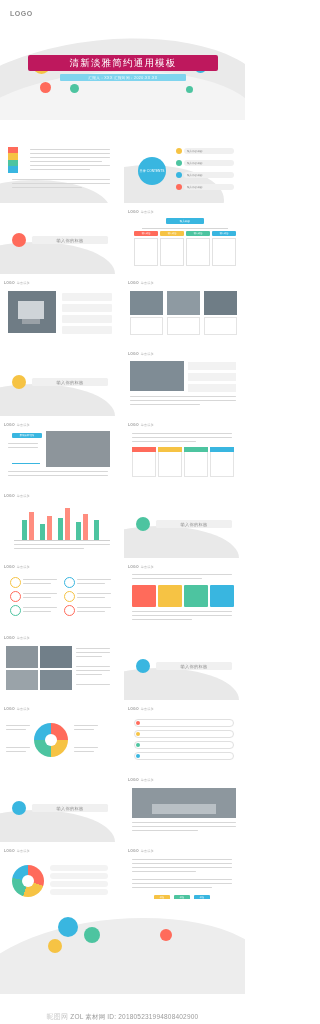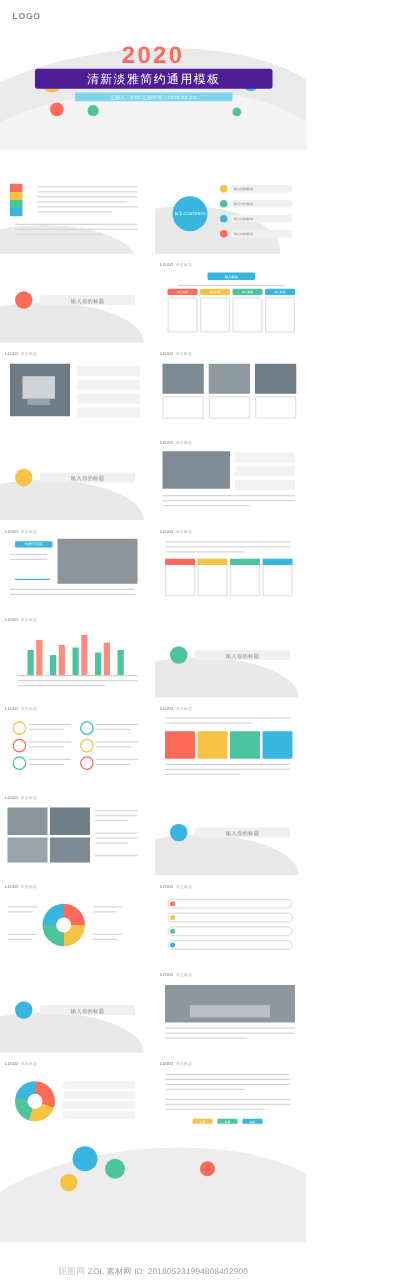--- a/index.html
+++ b/index.html
@@ -23,21 +23,21 @@
   .box{position:absolute;box-sizing:border-box;}
   .imgbox{position:absolute;background:#8e969c;overflow:hidden;}
   .imgbox.b2{background:#6f7c85;}
 
   
   #cover{left:0;top:0;width:245px;height:120px;background:#fff;}
   #cover .bigswoosh{position:absolute;width:330px;height:150px;left:-60px;top:40px;background:#eaeaea;border-radius:50% 50% 45% 45%;transform:rotate(-6deg);}
   #cover .bigswoosh2{position:absolute;width:300px;height:120px;left:-40px;top:72px;background:#f4f4f4;border-radius:50%;transform:rotate(-4deg);}
   #cover-logo{position:absolute;left:10px;top:10px;font-size:7px;font-weight:bold;color:#8d8d8d;letter-spacing:.5px;}
   #cover-year{position:absolute;left:0;right:0;top:34px;text-align:center;font-size:19px;font-weight:bold;color:#ff6b5b;letter-spacing:2px;}
-  #cover-title{position:absolute;left:28px;top:55px;width:190px;height:16px;background:#4c1d95;border-radius:2px;display:flex;align-items:center;justify-content:center;color:#fff;font-size:9.5px;letter-spacing:1.2px;}
+  #cover-title{position:absolute;left:28px;top:55px;width:190px;height:16px;background:#be185d;border-radius:2px;display:flex;align-items:center;justify-content:center;color:#fff;font-size:9.5px;letter-spacing:1.2px;}
   #cover-sub{position:absolute;left:60px;top:74px;width:126px;height:7px;background:#7fd4ee;border-radius:1px;display:flex;align-items:center;justify-content:center;color:#fff;font-size:3.6px;letter-spacing:.4px;}
   .cdot{position:absolute;border-radius:50%;}
 
   
   #footer{position:absolute;left:0;bottom:0;width:245px;height:30px;background:#fff;}
   #wm{position:absolute;left:0;bottom:2px;width:245px;text-align:center;font-size:6.5px;color:#9b9b9b;letter-spacing:.2px;}
   #wm .wmmark{color:#c9c9c9;font-size:7px;}
   #endslide{position:absolute;left:0;bottom:30px;width:245px;height:95px;background:#fff;overflow:hidden;}
   #endslide .es1{position:absolute;width:300px;height:130px;left:-30px;top:20px;background:#ededed;border-radius:50%;transform:rotate(-5deg);}
   #end-title{position:absolute;left:0;right:0;top:56px;text-align:center;font-size:10px;color:#555;letter-spacing:2px;}
@@ -45,21 +45,20 @@
 </style>
 </head>
 <body>
 
 <div class="page">
 
   <div id="cover" class="slide">
     <div class="bigswoosh"></div>
     <div class="bigswoosh2"></div>
     <div id="cover-logo">LOGO</div>
-    <div id="cover-year">2020</div>
     <div class="cdot" style="left:33px;top:57px;width:17px;height:17px;background:#f6c344;"></div>
     <div class="cdot" style="left:194px;top:60px;width:13px;height:13px;background:#39b6e0;"></div>
     <div class="cdot" style="left:40px;top:82px;width:11px;height:11px;background:#ff6b5b;"></div>
     <div class="cdot" style="left:70px;top:84px;width:9px;height:9px;background:#4dc4a0;"></div>
     <div class="cdot" style="left:186px;top:86px;width:7px;height:7px;background:#4dc4a0;"></div>
     <div id="cover-title">清新淡雅简约通用模板</div>
     <div id="cover-sub">汇报人：XXX     汇报时间：2020.XX.XX</div>
   </div>
 
   <div class="slide half" style="left:0;top:135px;">

